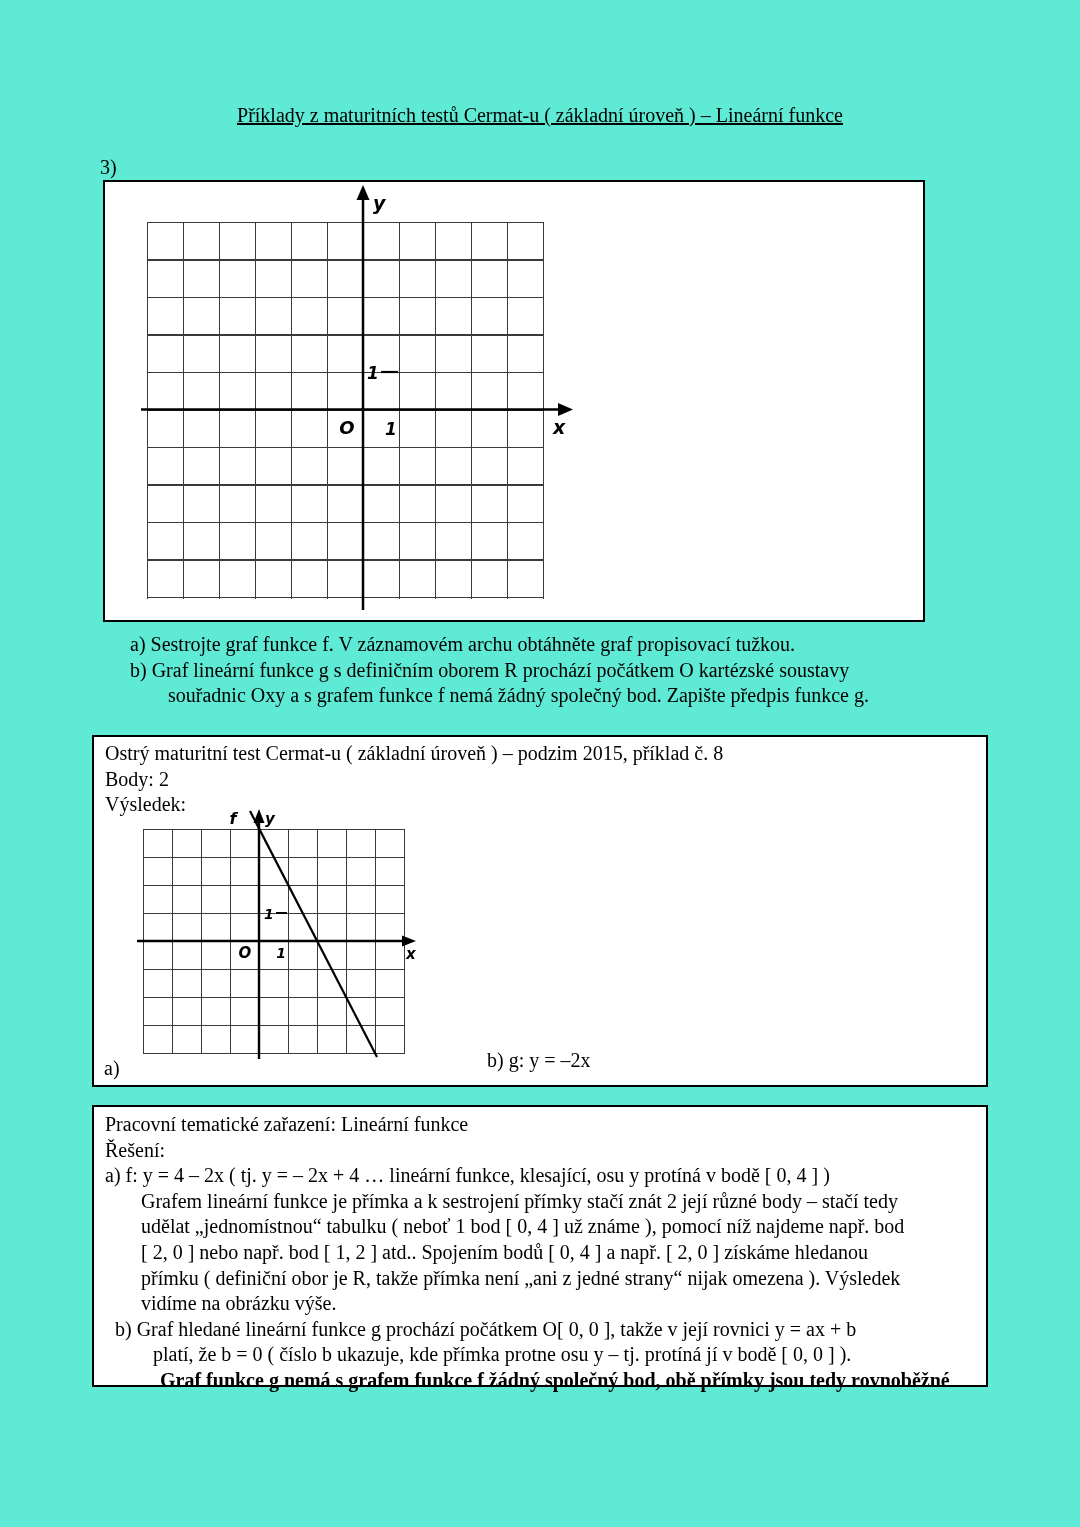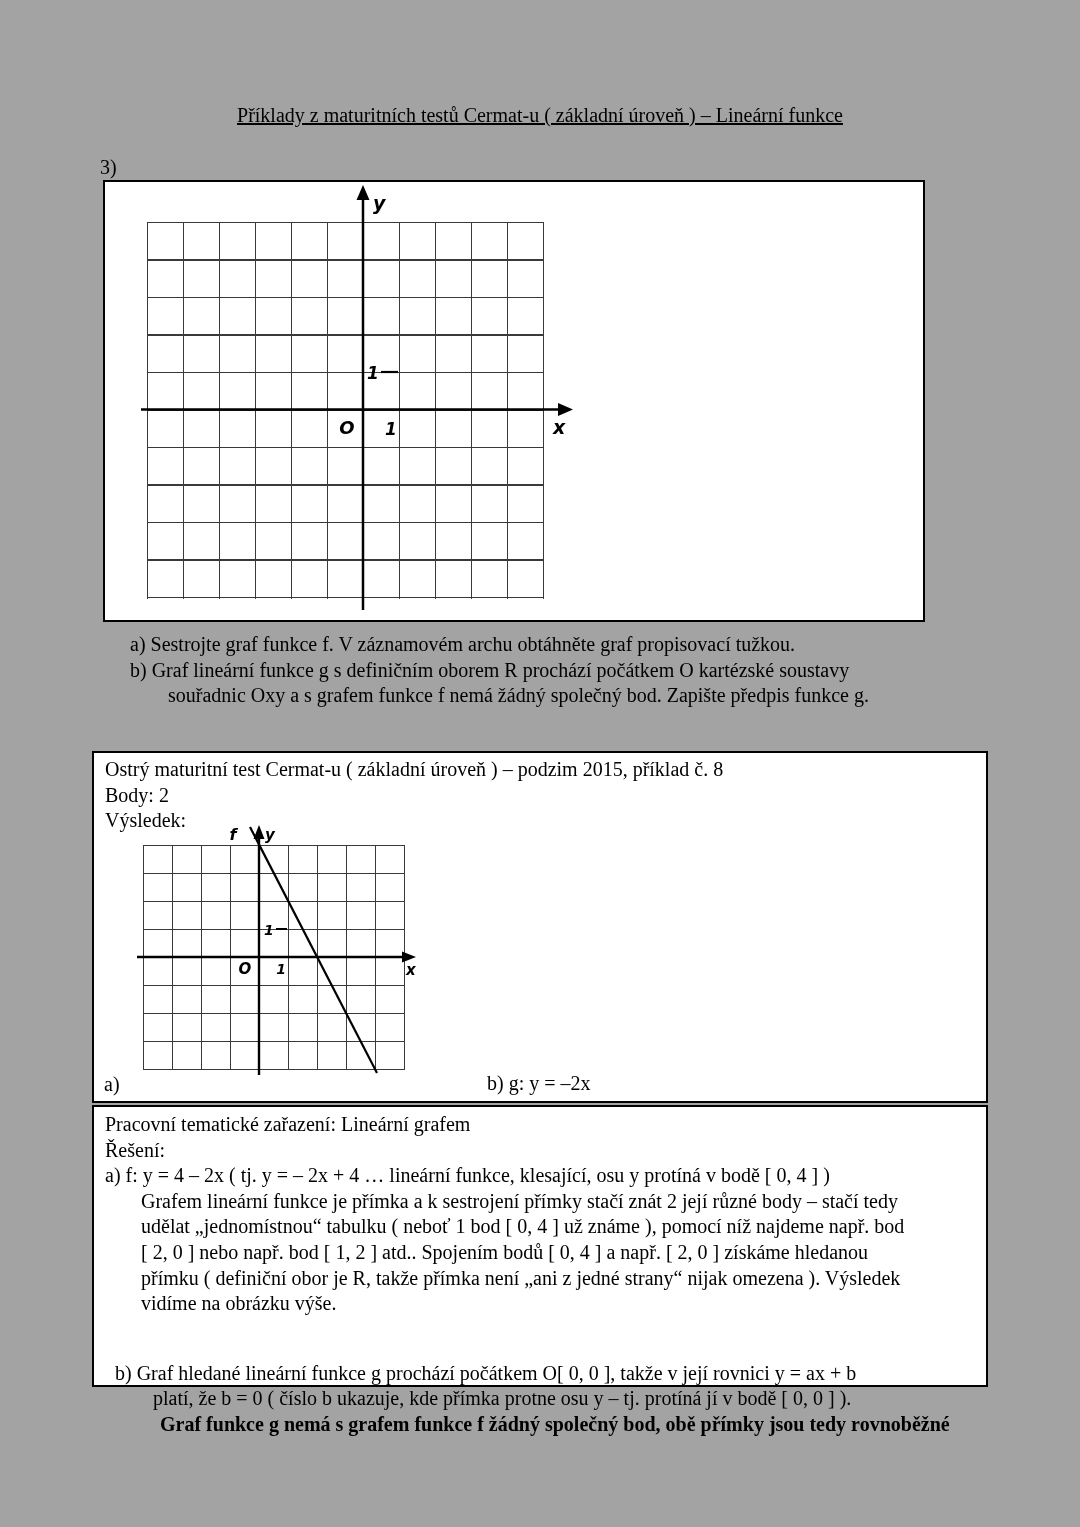--- a/index.html
+++ b/index.html
@@ -1,41 +1,41 @@
 <!DOCTYPE html>
 <html><head>
 <meta charset="utf-8">
 <style>
   * { margin:0; padding:0; box-sizing:border-box; }
   html,body { background:#ffffff; }
   .page {
-    position:relative; width:1080px; height:1527px; background:#a3a3a3;
+    position:relative; width:1080px; height:1527px; background:#5eead4;
     font-family:"Liberation Serif", serif; font-size:20px; color:#000; overflow:hidden;
   }
   .title {
     position:absolute; top:104px; left:0; width:100%;
     text-align:center; text-decoration:underline;
   }
   .problem-number { position:absolute; top:156px; left:100px; }
 
   .box { position:absolute; border:2px solid #000; background:#fff; }
   #box1 { left:103px; top:180px; width:822px; height:442px; }
-  #box2 { left:92px;  top:735px; width:896px; height:352px;margin-top:16px; }
+  #box2 { left:92px;  top:735px; width:896px; height:352px; }
   #box3 { left:92px;  top:1105px; width:896px; height:282px; padding:5px 11px; }
 
   .assignment { position:absolute; left:130px; top:632px; width:850px; line-height:25.5px; }
   .assignment .ind { margin-left:38px; }
 
   .b2text { position:absolute; left:11px; top:4px; line-height:25.5px; }
   .ans-a { position:absolute; left:10px; top:320px; }
-  .ans-b { position:absolute; left:393px; top:319px; }
+  .ans-b { position:absolute; left:393px; top:312px; }
 
   .sol-line { line-height:25.6px; }
   .i1 { margin-left:36px; }
-  .iA { margin-left:10px;margin-top:44px; }
+  .iA { margin-left:10px; }
   .i2 { margin-left:48px; }
   .i3 { margin-left:55px;font-weight:bold; }
 
   
   .g1 { position:absolute; inset:0; }
   .grid1 {
     position:absolute; left:42px; top:40px; width:397px; height:377px;
     background-image:
       repeating-linear-gradient(to right,  #3a3a3a 0 1px, transparent 1px 36px),
       repeating-linear-gradient(to bottom, #3a3a3a 0 1px, transparent 1px 37.5px);
@@ -112,21 +112,21 @@
         <text x="152" y="151" font-size="14" font-style="normal" text-anchor="middle">1</text>
         <text x="277" y="152" font-size="15">x</text>
       </svg>
     </div>
 
     <div class="ans-a">a)</div>
     <div class="ans-b">b)  g:  y = –2x</div>
   </div>
 
   <div class="box" id="box3">
-    <div class="sol-line">Pracovní tematické zařazení: Lineární grafem</div>
+    <div class="sol-line">Pracovní tematické zařazení: Lineární funkce</div>
     <div class="sol-line">Řešení:</div>
     <div class="sol-line">a) f:  y = 4 – 2x  ( tj.  y = – 2x + 4 … lineární funkce, klesající, osu y protíná v bodě [ 0, 4 ]  )</div>
     <div class="sol-line i1">Grafem lineární funkce je přímka a k sestrojení přímky stačí znát 2 její různé body – stačí tedy</div>
     <div class="sol-line i1">udělat „jednomístnou“ tabulku ( neboť 1 bod [ 0, 4 ] už známe ), pomocí níž najdeme např. bod</div>
     <div class="sol-line i1">[ 2, 0 ] nebo např. bod [ 1, 2 ] atd.. Spojením bodů [ 0, 4 ] a např. [ 2, 0 ] získáme hledanou</div>
     <div class="sol-line i1">přímku ( definiční obor je R, takže přímka není „ani z jedné strany“ nijak omezena ). Výsledek</div>
     <div class="sol-line i1">vidíme na obrázku výše.</div>
     <div class="sol-line iA">b) Graf hledané lineární funkce g prochází počátkem O[ 0, 0 ], takže v její rovnici  y = ax + b</div>
     <div class="sol-line i2">platí, že b = 0 ( číslo b ukazuje, kde přímka protne osu y – tj. protíná jí v bodě  [ 0, 0 ] ).</div>
     <div class="sol-line i3">Graf funkce g nemá s grafem funkce f žádný společný bod, obě přímky jsou tedy rovnoběžné</div>

